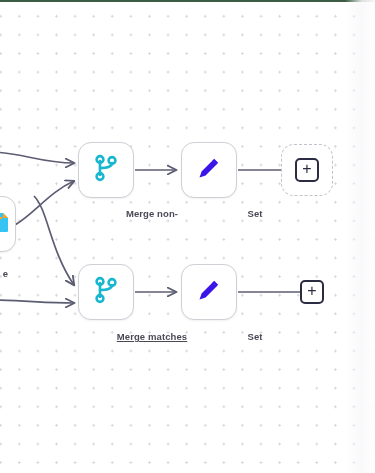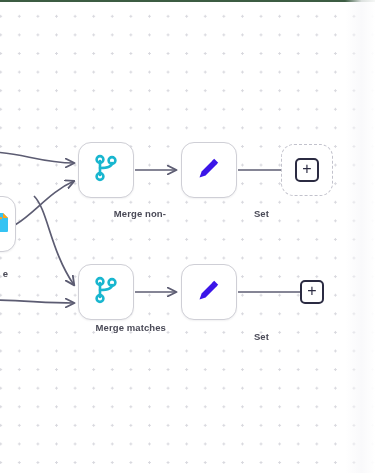--- a/index.html
+++ b/index.html
@@ -59,26 +59,27 @@
     border: 1px solid #cfcfd6;
     box-shadow: 0 1px 2px rgba(20,20,40,0.06);
     display: flex;
     align-items: center;
     justify-content: center;
     box-sizing: border-box;
   }
   .node-label {
     position: absolute;
     width: 120px;
-    text-align: right;
+    text-align: center;
     font-size: 9.5px;
     line-height: 11.5px;
     color: #4a4a57;
     font-weight: 600;
     letter-spacing: 0.1px;
+    margin-left: 46px;
   }
   
   .node-clipped {
     position: absolute;
     left: -40px;
     top: 196px;
     width: 56px;
     height: 56px;
     border-radius: 13px;
     background: #ffffff;
@@ -213,21 +214,21 @@
         <g fill="none" stroke="#19b6cf" stroke-width="2.6" stroke-linecap="round">
           <path d="M8 8 L8 22"></path>
           <path d="M8 15 C 14 15, 20 14, 20 10"></path>
         </g>
         <circle cx="8" cy="6.5" r="3.4" fill="none" stroke="#19b6cf" stroke-width="2.6"></circle>
         <circle cx="8" cy="23.5" r="3.4" fill="none" stroke="#19b6cf" stroke-width="2.6"></circle>
         <circle cx="20" cy="7.5" r="3.4" fill="none" stroke="#19b6cf" stroke-width="2.6"></circle>
       </svg>
     </span>
   </div>
-  <div class="node-label" style="left:46px; top:322px;">Merge matches</div>
+  <div class="node-label" style="left:46px; top:331px;text-decoration:underline;">Merge matches</div>
 
   <div class="node" style="left:181px; top:264px;">
     <span>
       <svg width="28" height="28" viewBox="0 0 28 28">
         <path d="M4.5 23.5 L6.6 17.4 L17.8 6.2 L21.8 10.2 L10.6 21.4 Z" fill="#3b15e8"></path>
         <path d="M19.2 4.8 L23.2 8.8 L21.4 10.6 L17.4 6.6 Z" fill="#3b15e8"></path>
       </svg>
     </span>
   </div>
   <div class="node-label" style="left:149px; top:331px;">Set</div>

